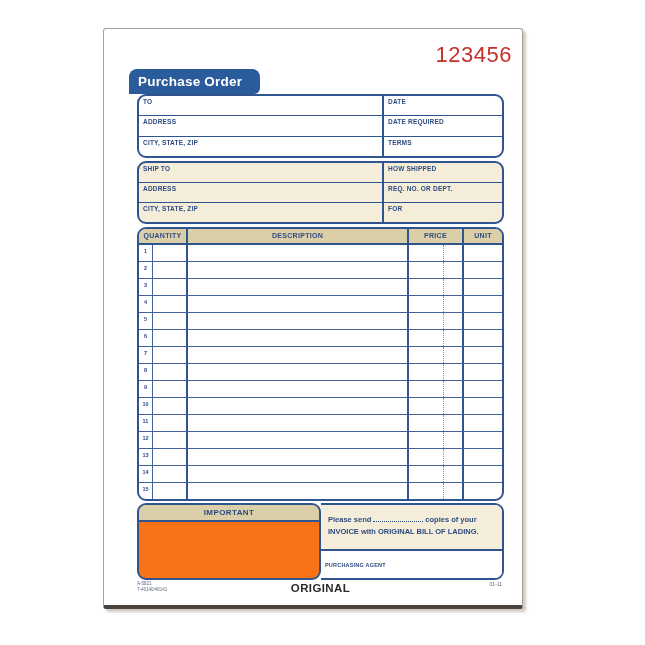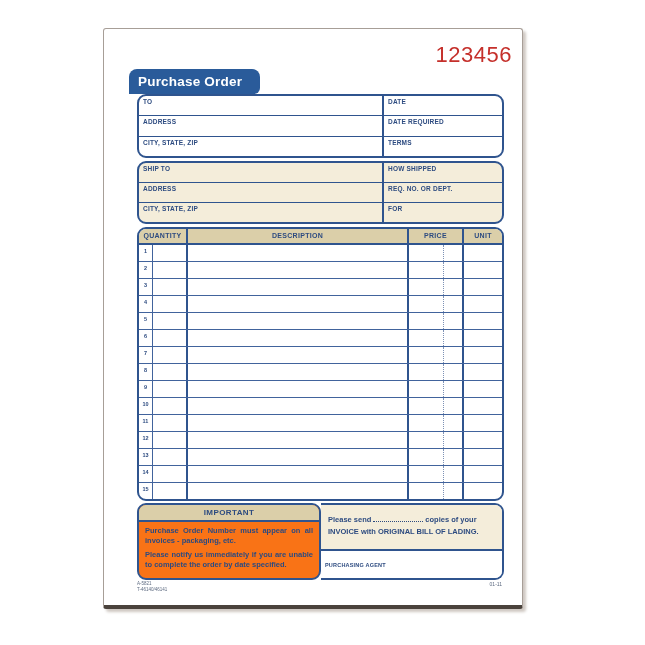--- a/index.html
+++ b/index.html
@@ -276,36 +276,33 @@
         <div class="c c-qty"></div>
         <div class="c c-desc"></div>
         <div class="c c-price"></div>
         <div class="c c-unit"></div>
       </div>
   </div>
 
   <div class="bottom">
     <div class="imp-box">
       <div class="imp-head">IMPORTANT</div>
-      <div class="imp-body">
-        <p>Purchase Order Number must appear on all invoices - packaging, etc.</p>
-        <p>Please notify us immediately if you are unable to complete the order by date specified.</p>
-      </div>
     </div>
     <div class="inv-box">
       <div class="inv-note">
         <span>Please send</span><span class="blank"></span><span>copies of your INVOICE with ORIGINAL BILL OF LADING.</span>
       </div>
       <div class="agent">
         <span class="agent-label">PURCHASING AGENT</span>
       </div>
     </div>
   </div>
 
   <div class="footer">
     <div class="codes">
       <div>A-5821</div>
       <div>T-46140/46141</div>
     </div>
+    <div class="original">ORIGINAL</div>
     <div class="datecode">01-11</div>
   </div>
 
 </div>
 
 </body></html>

